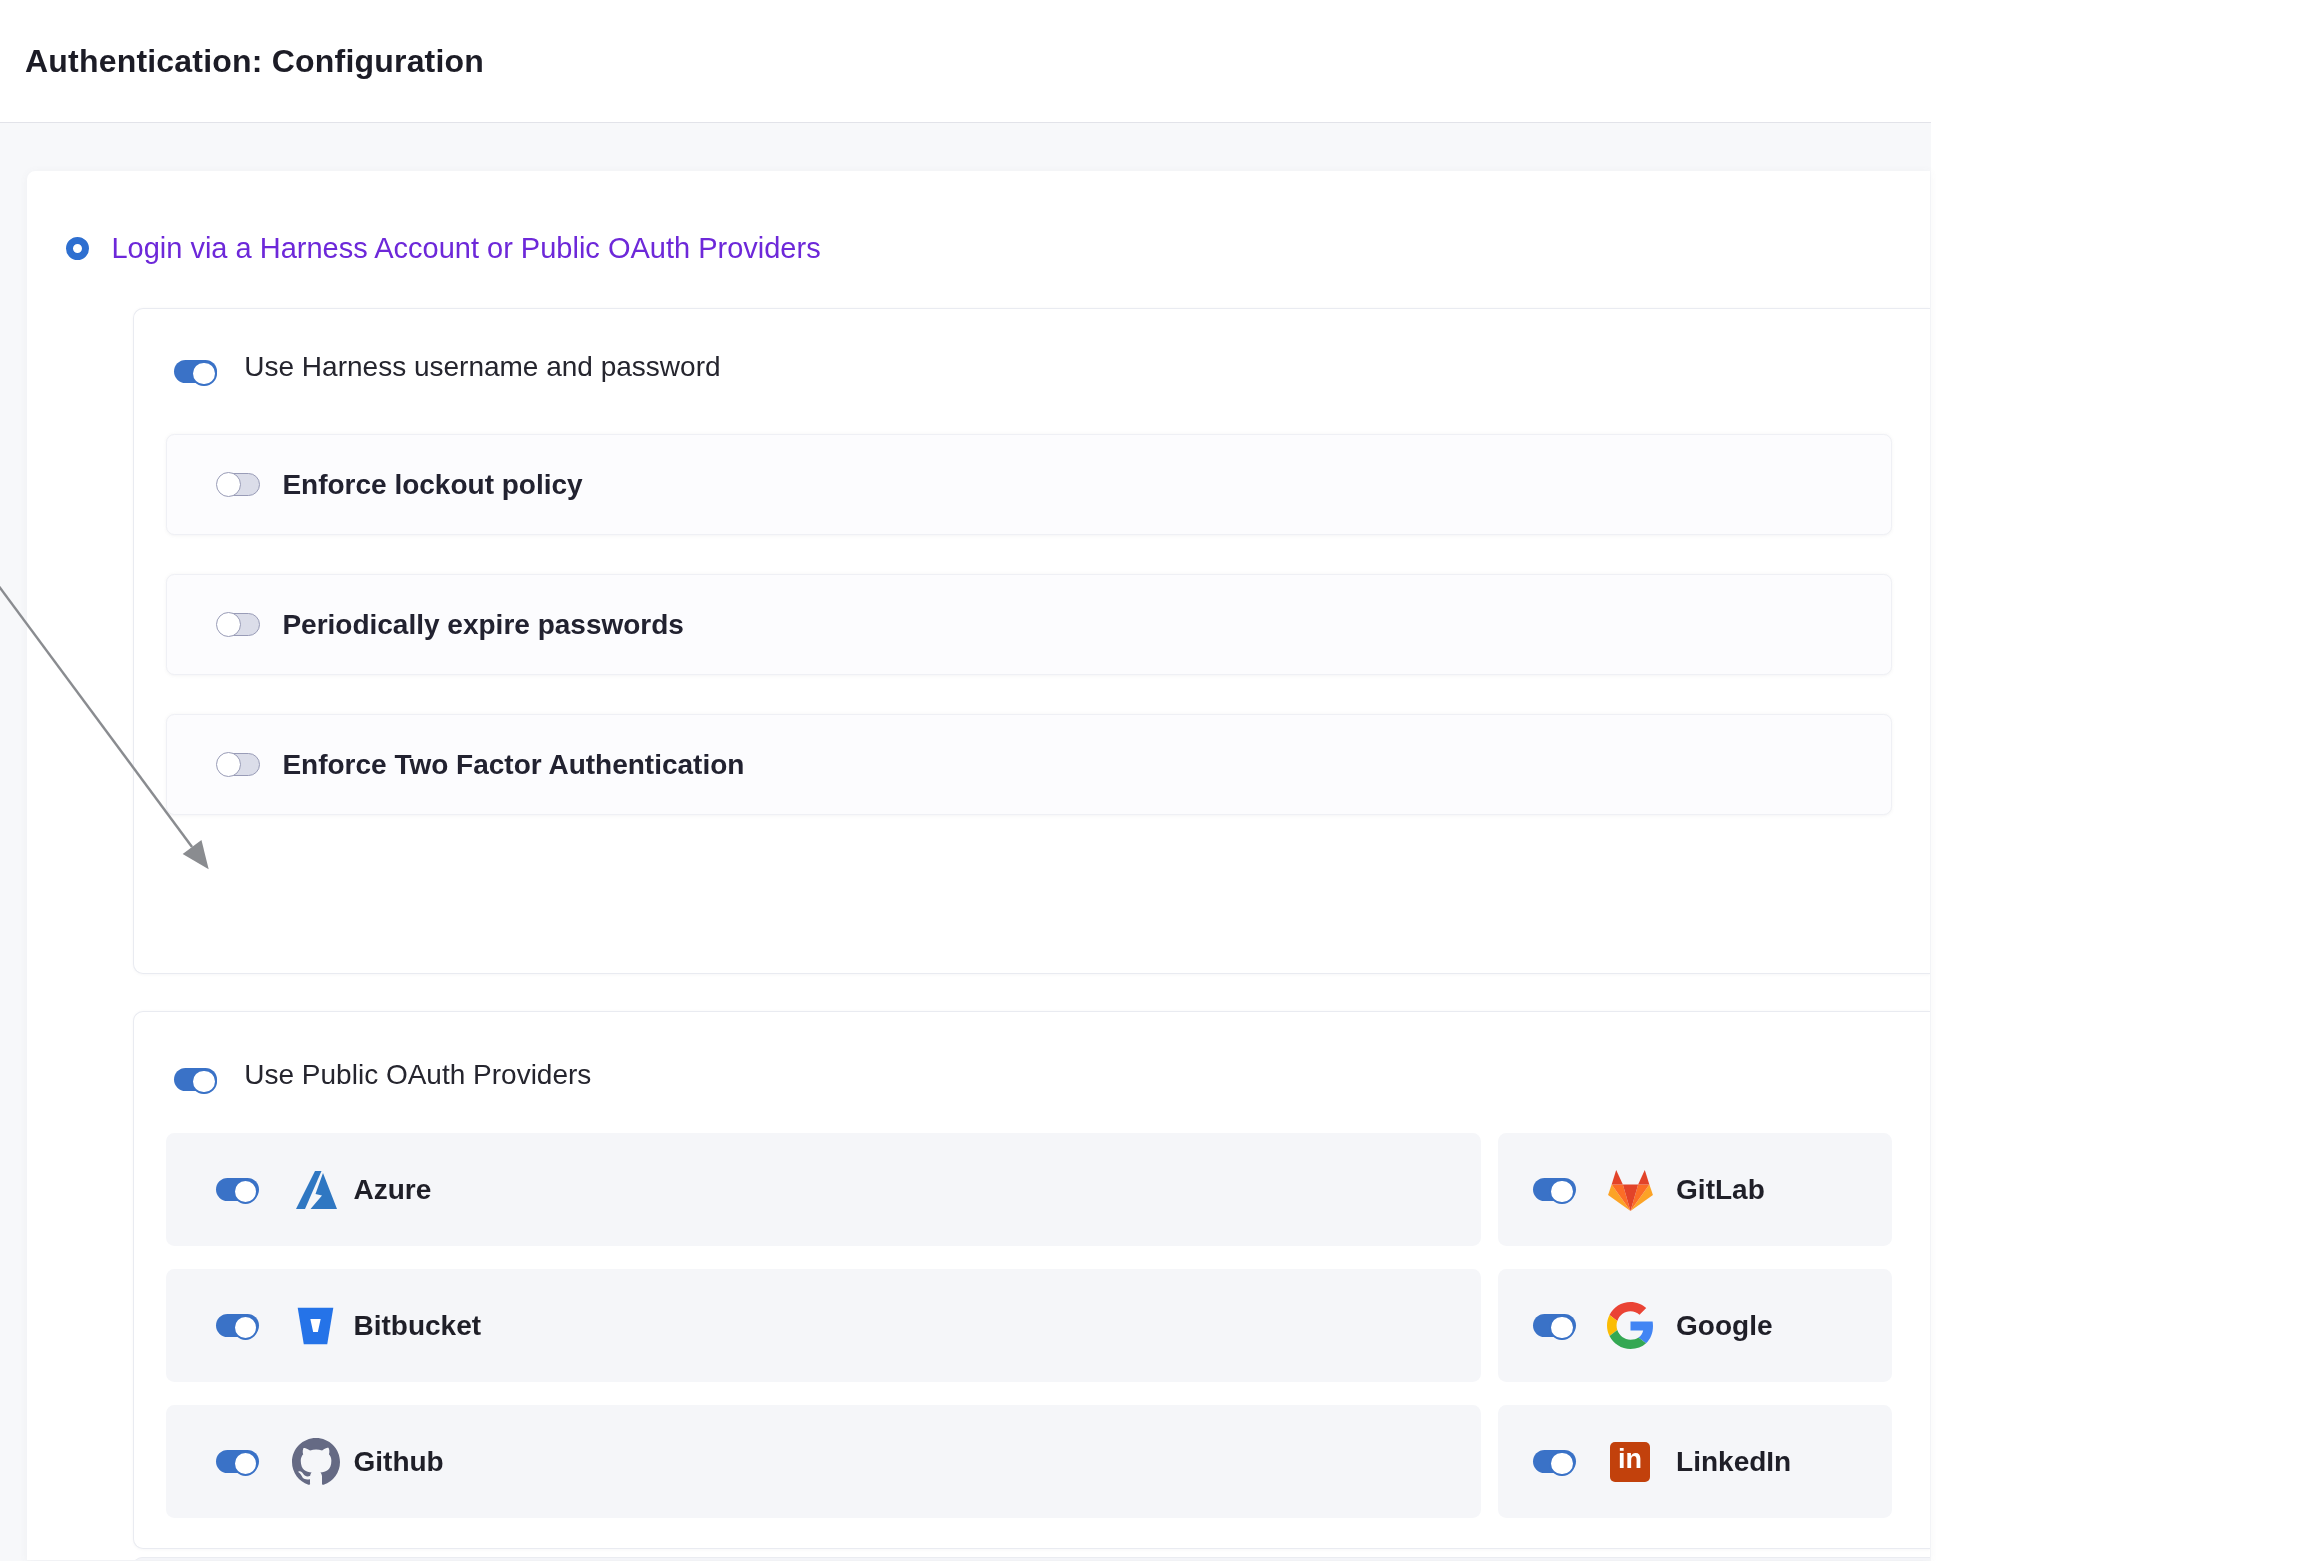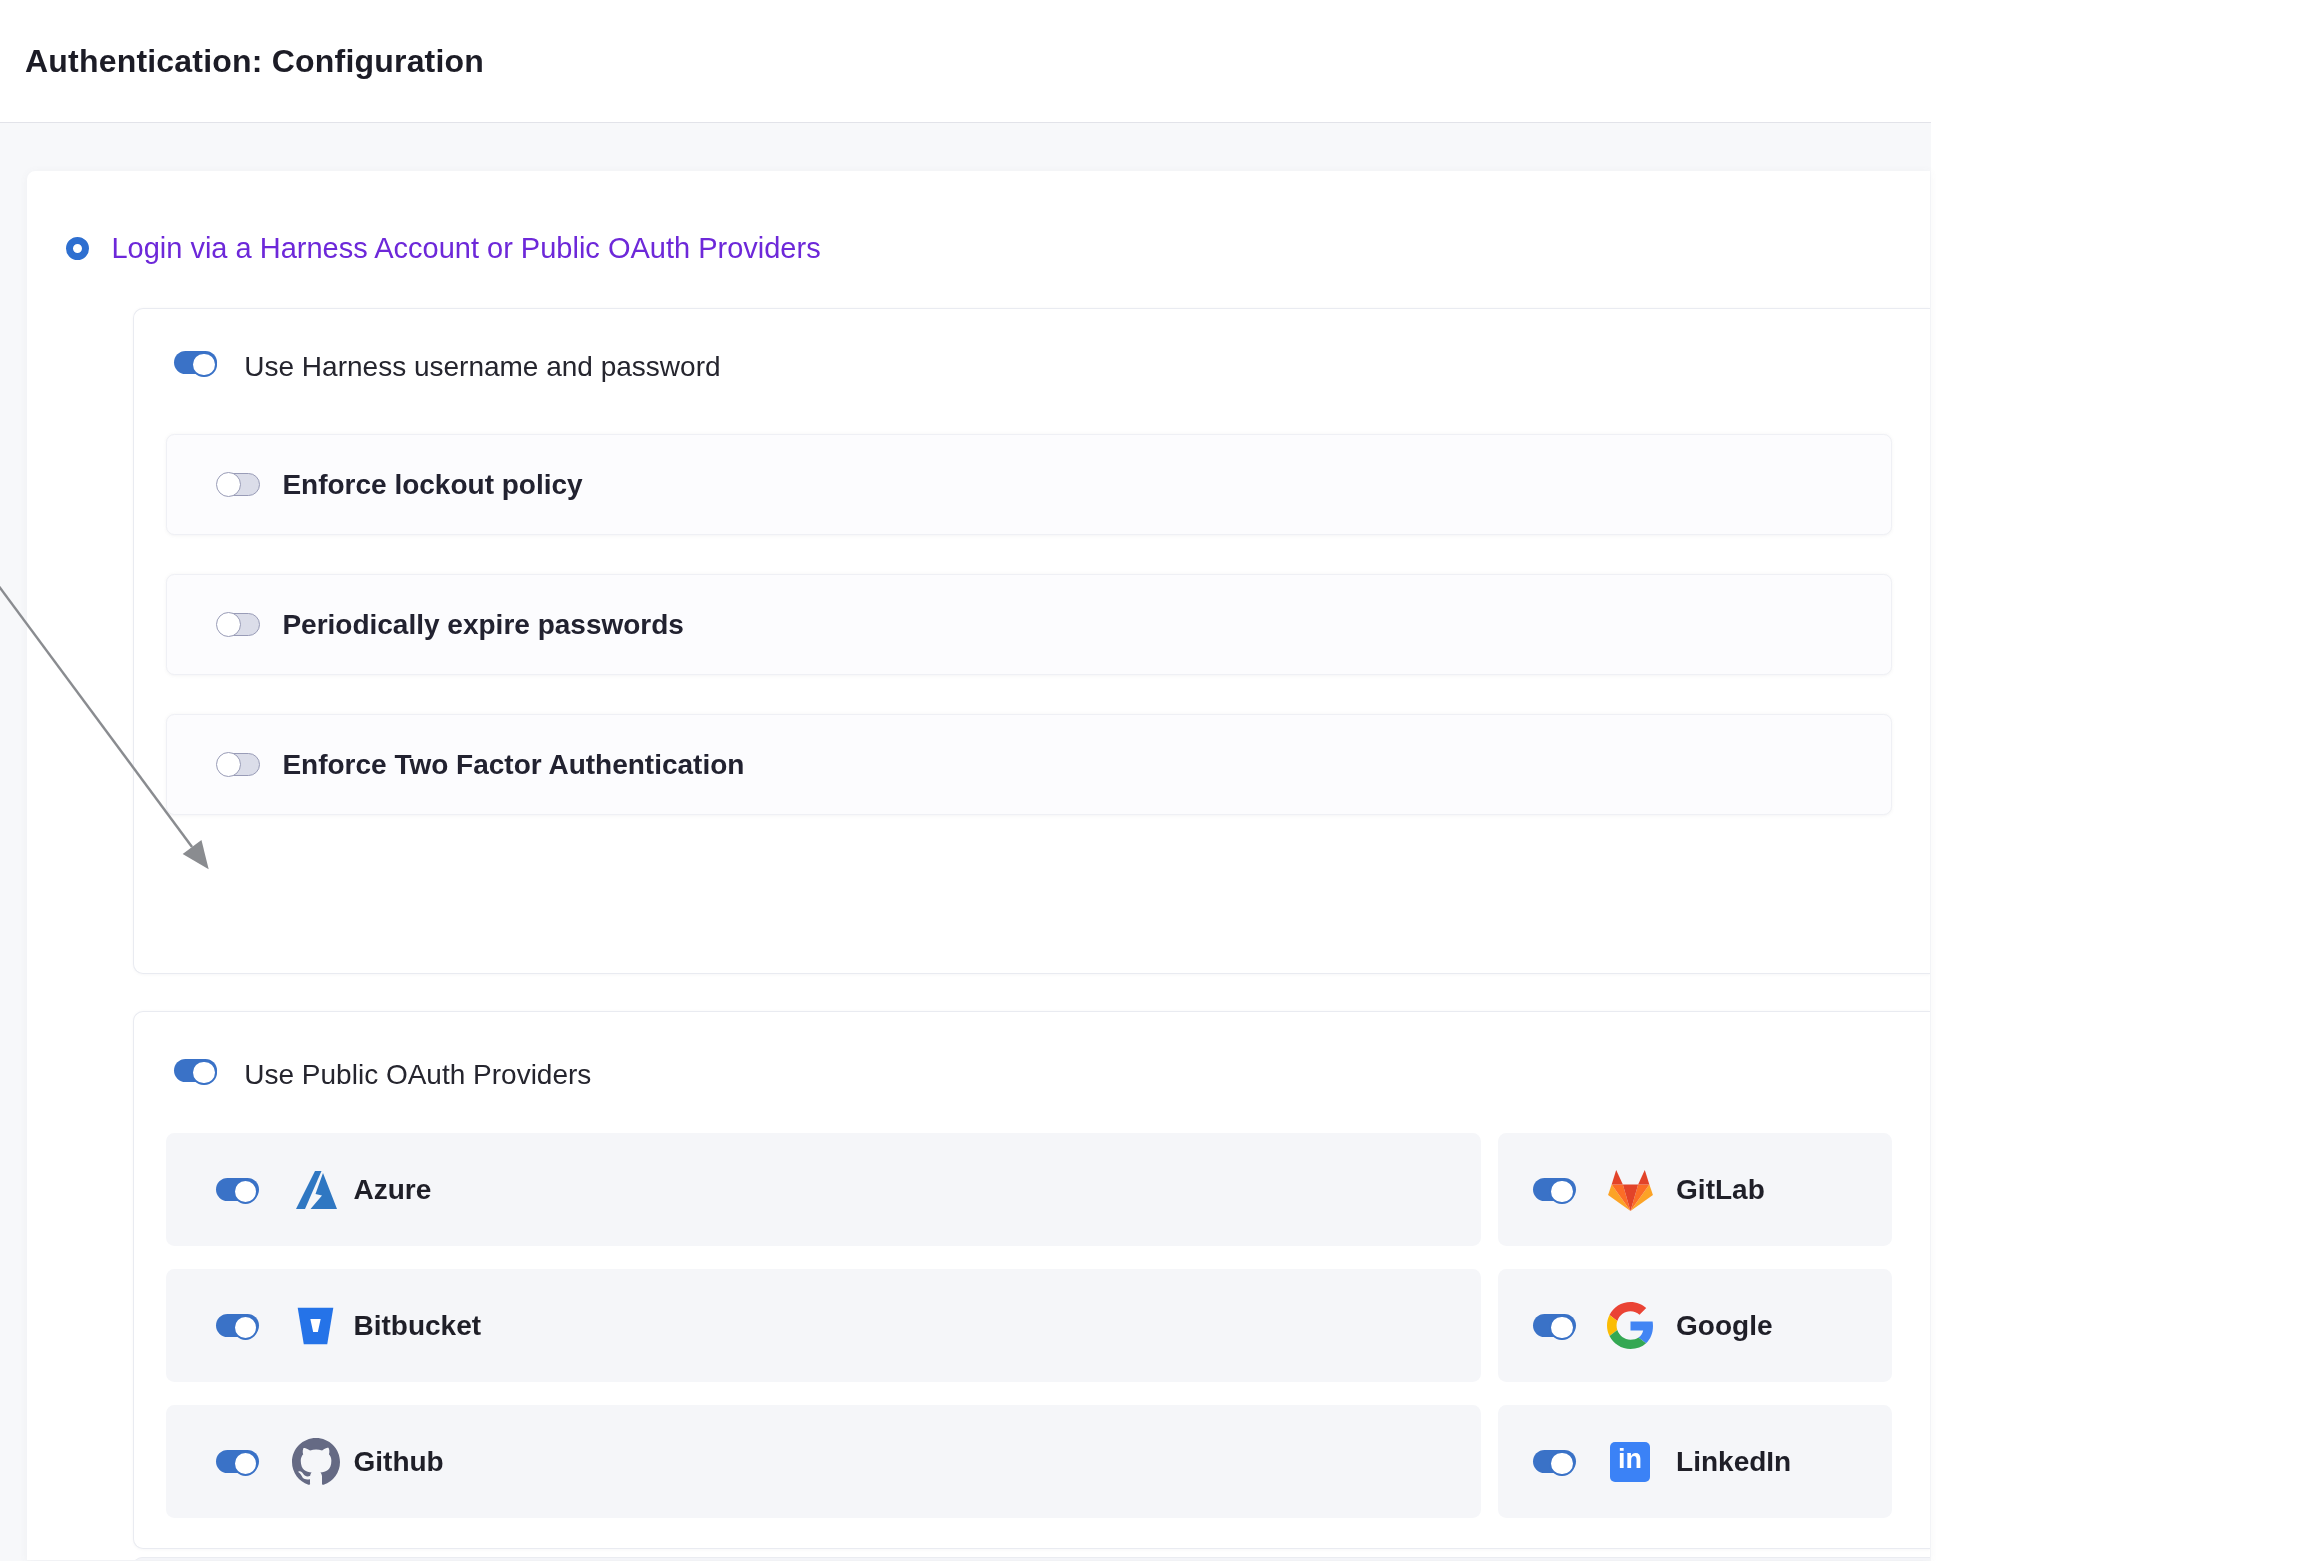--- a/index.html
+++ b/index.html
@@ -20,21 +20,21 @@
   .radio { width:23px; height:23px; border-radius:50%; background:#fff; flex:none; }
   .radio.checked { border:7px solid #2e6fd0; }
   .radio-label { font-size:29px; font-weight:400; color:#6d28d9; }
 
   .inner-card { margin-left:67px; width:1797px; background:#ffffff;
                 border:0.8px solid #e9ebf1; border-right:none; border-radius:10px 0 0 10px;
                 box-shadow:0 0.8px 2.5px rgba(96,97,112,.05); }
   .inner-card.harness { height:666px; padding:42px 0 0 32px; }
   .inner-card.oauth   { margin-top:37px; height:538px; padding:47px 0 0 32px; }
 
-  .header-toggle-row { display:flex; align-items:flex-start; gap:27px; margin-left:8.3px; }
+  .header-toggle-row { display:flex; align-items:flex-end; gap:27px; margin-left:8.3px; }
   .header-label { font-size:28px; font-weight:500; color:#25252e; }
 
   .subrows { margin-top:51px; display:flex; flex-direction:column; gap:39px; }
   .subrow { width:1726px; height:101px; border-radius:8.3px; background:#fcfcfe;
             border:0.8px solid #eff0f5; box-shadow:0 0.8px 3.3px rgba(96,97,112,.07);
             display:flex; align-items:center; padding-left:50px; gap:22.4px; }
   .subrow-label { font-size:28px; font-weight:600; color:#222230; }
 
   .providers-grid { margin-top:42px; display:grid; grid-template-columns:1315px 394px;
                     column-gap:16.6px; row-gap:23px; }
@@ -53,21 +53,21 @@
   .tgl.off { background:#dbdde9; border:1.7px solid #999cb7; }
   .tgl.off::after { content:""; position:absolute; top:-1.7px; left:-1.7px; width:23px; height:23px;
                     border-radius:50%; background:#fff; border:1.7px solid #999cb7; }
 
   .next-hint { margin-top:8.3px; margin-left:67px; width:1797px; height:8.3px;
                background:#f4f5f9; border:0.8px solid #eaecf1; border-bottom:none;
                border-right:none; border-radius:10px 0 0 0; }
 
   .arrow-svg { position:absolute; left:0; top:0; pointer-events:none; z-index:6; }
 
-  .linkedin-badge { width:40px; height:40px; border-radius:5px; background:#3b82f6;
+  .linkedin-badge { width:40px; height:40px; border-radius:5px; background:#c2410c;
                     color:#fff; font-weight:700; font-size:27px; display:flex;
                     align-items:center; justify-content:center; padding-bottom:4.2px; }
 </style>
 </head>
 <body>
 
 <div class="app">
 
   <div class="topbar">
     <div class="page-title">Authentication: Configuration</div>

